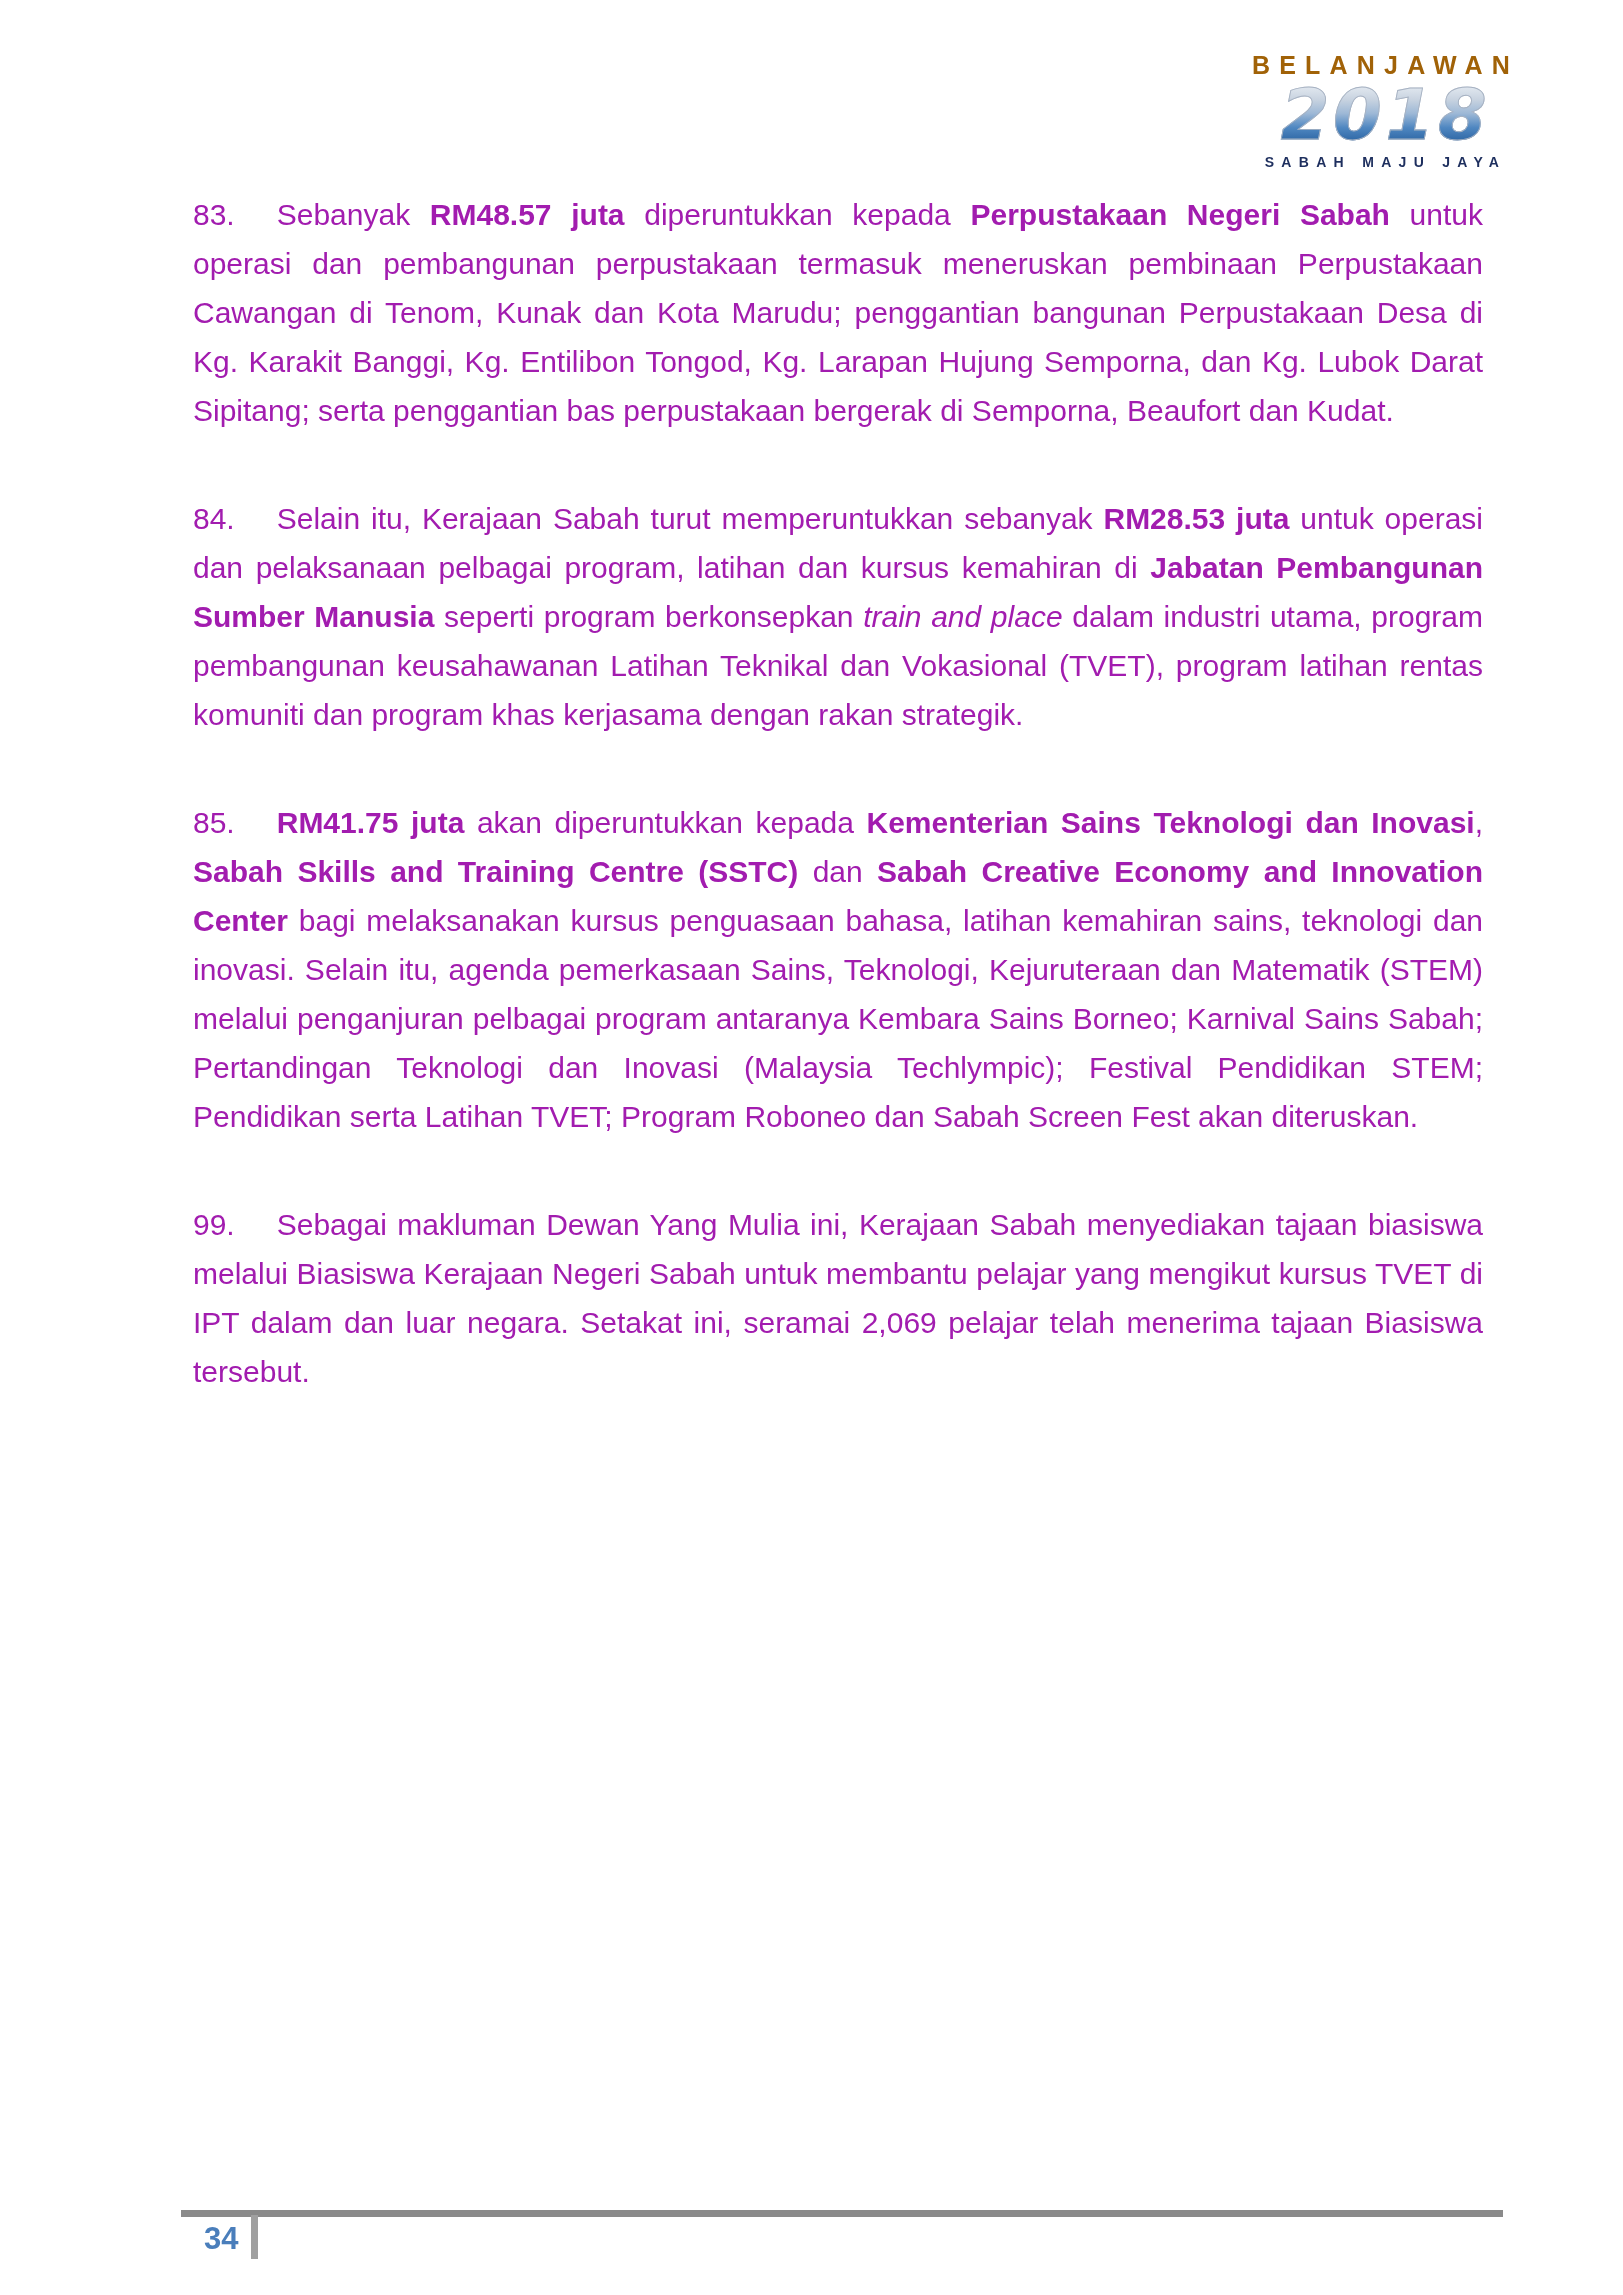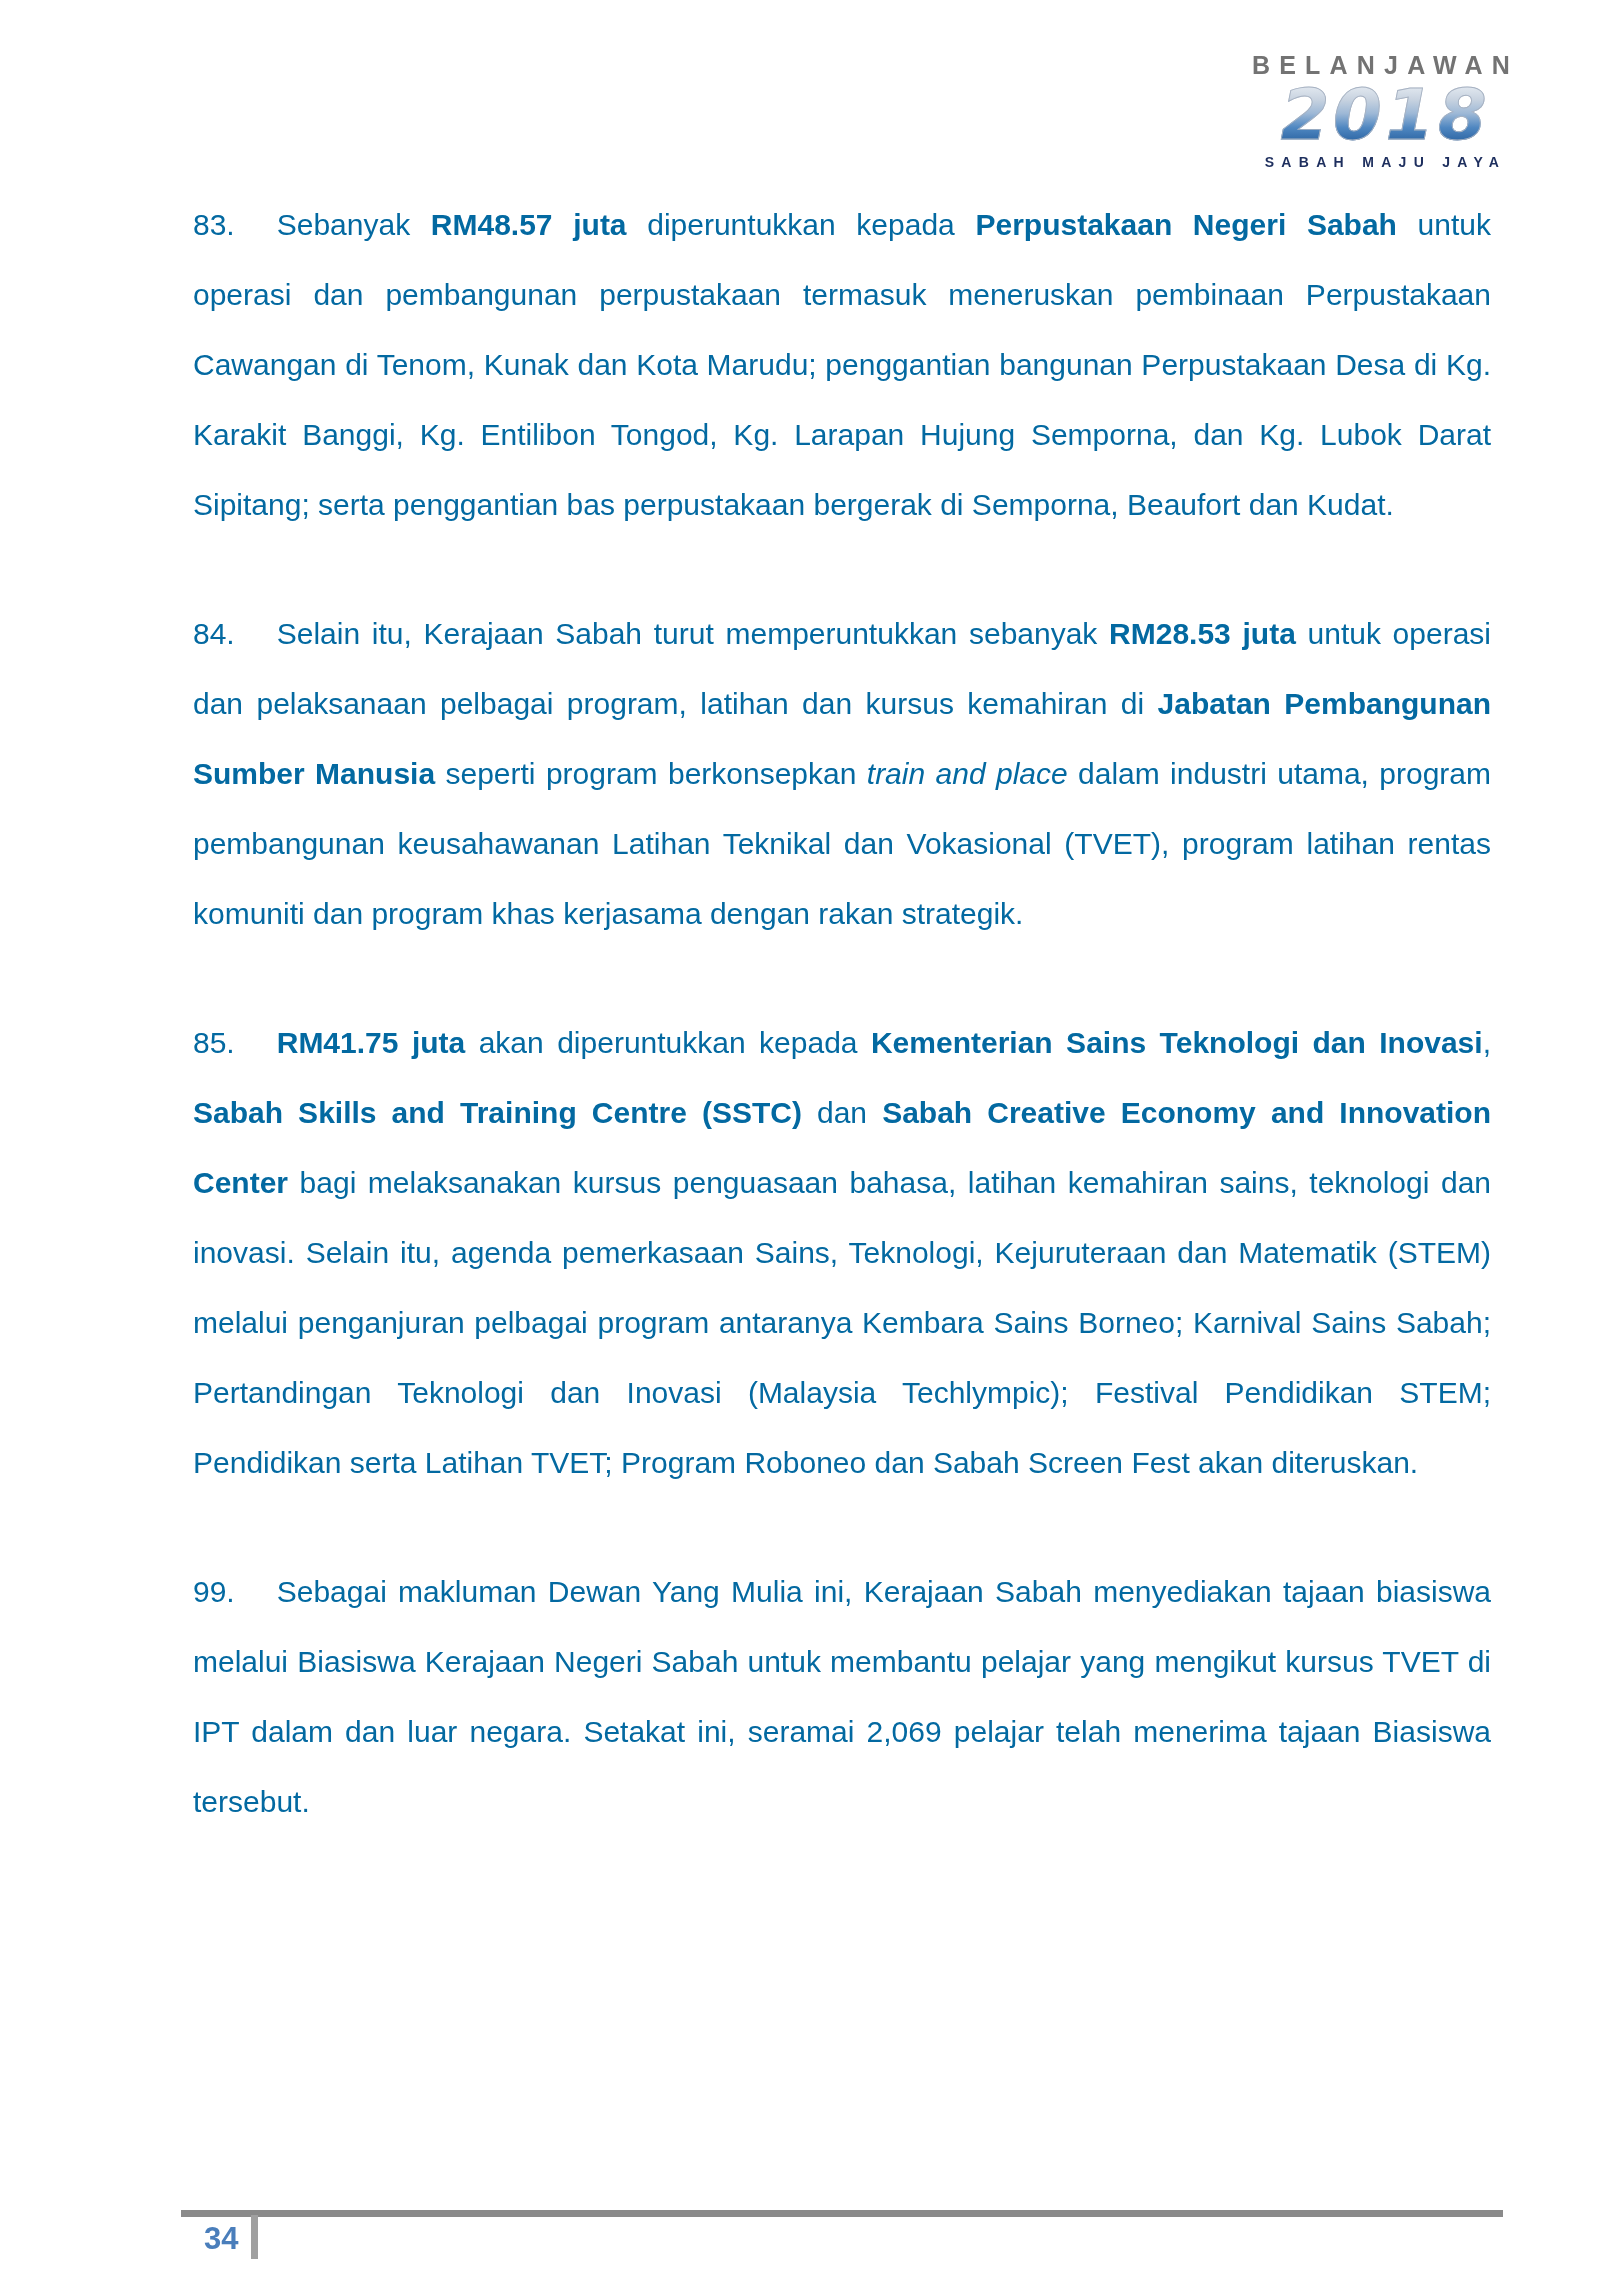--- a/index.html
+++ b/index.html
@@ -20,21 +20,21 @@
     right: 96px;
     width: 285px;
     text-align: center;
     line-height: 1;
     user-select: none;
   }
   .logo-top {
     font-size: 25px;
     font-weight: 700;
     letter-spacing: 9.2px;
-    color: #737373;
+    color: #a16207;
     white-space: nowrap;
   }
   .logo-year {
     margin-top: 1.8px;
     font-family: "DejaVu Sans", sans-serif;
     font-size: 70px;
     font-weight: 700;
     font-style: italic;
     letter-spacing: 3.7px;
     white-space: nowrap;
@@ -54,25 +54,25 @@
   }
 
   
   .content {
     position: absolute;
     top: 190px;
     left: 193px;
     width: 1298px;
   }
   .para {
-    margin: 0 0 59px 0;
+    margin: 0 8px 59px 0;
     font-size: 30px;
-    line-height: 70px;
+    line-height: 49px;
     text-align: justify;
-    color: #0369a1;
+    color: #a21caf;
   }
   .pnum { display: inline; }
   .ptab { display: inline-block; width: 42px; }
   .b { font-weight: 700; }
   .i { font-style: italic; }
 
   
   .footer {
     position: absolute;
     top: 2210px;

